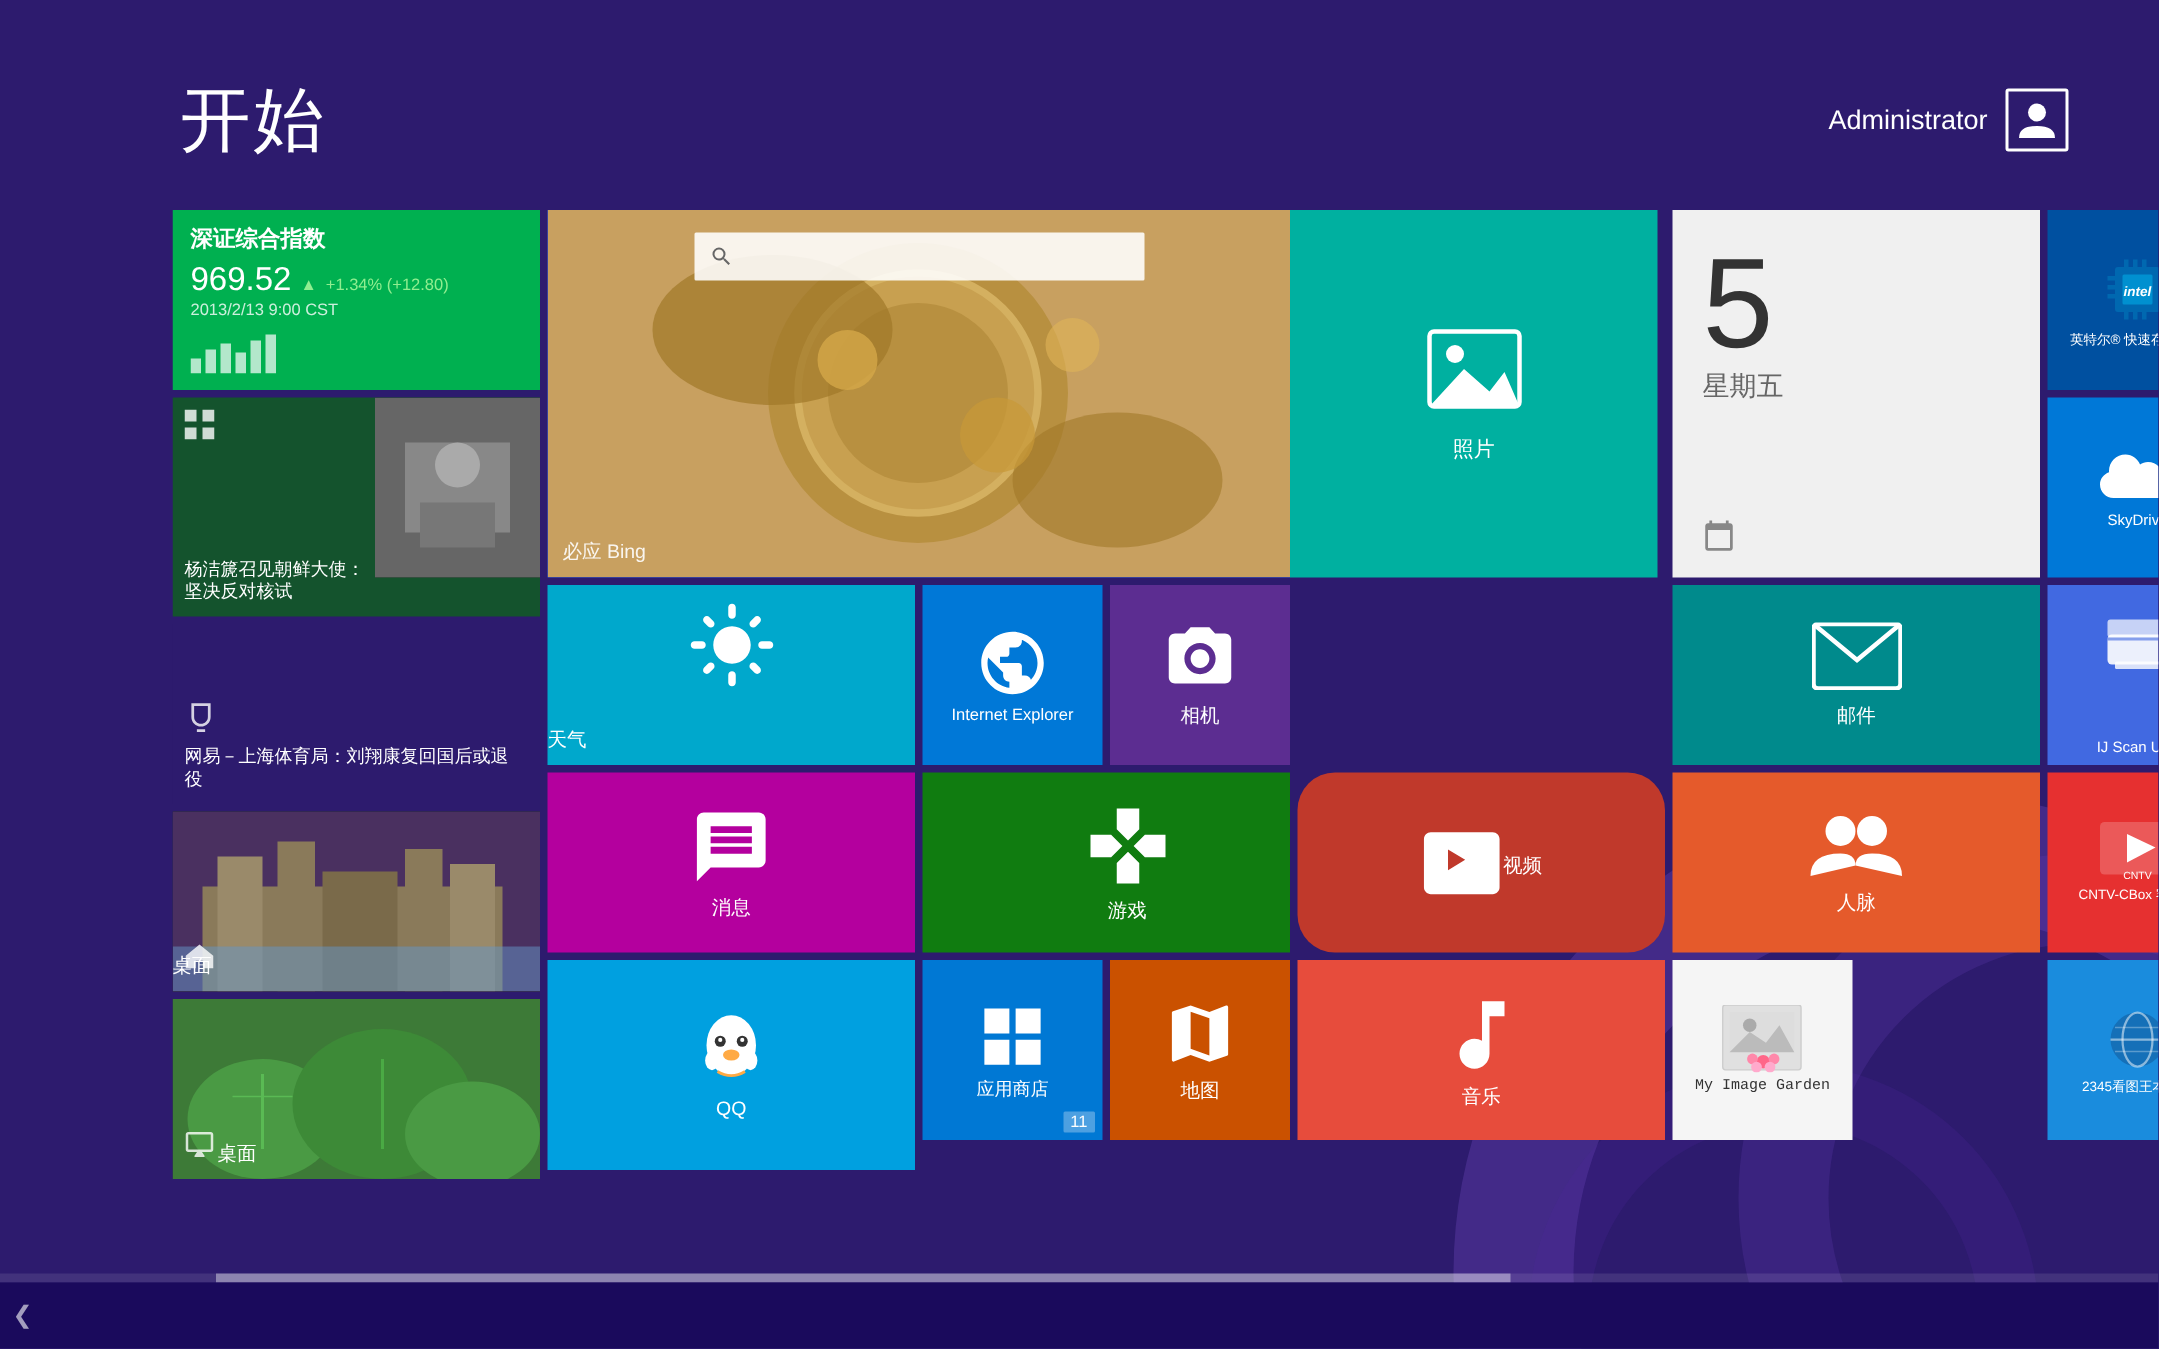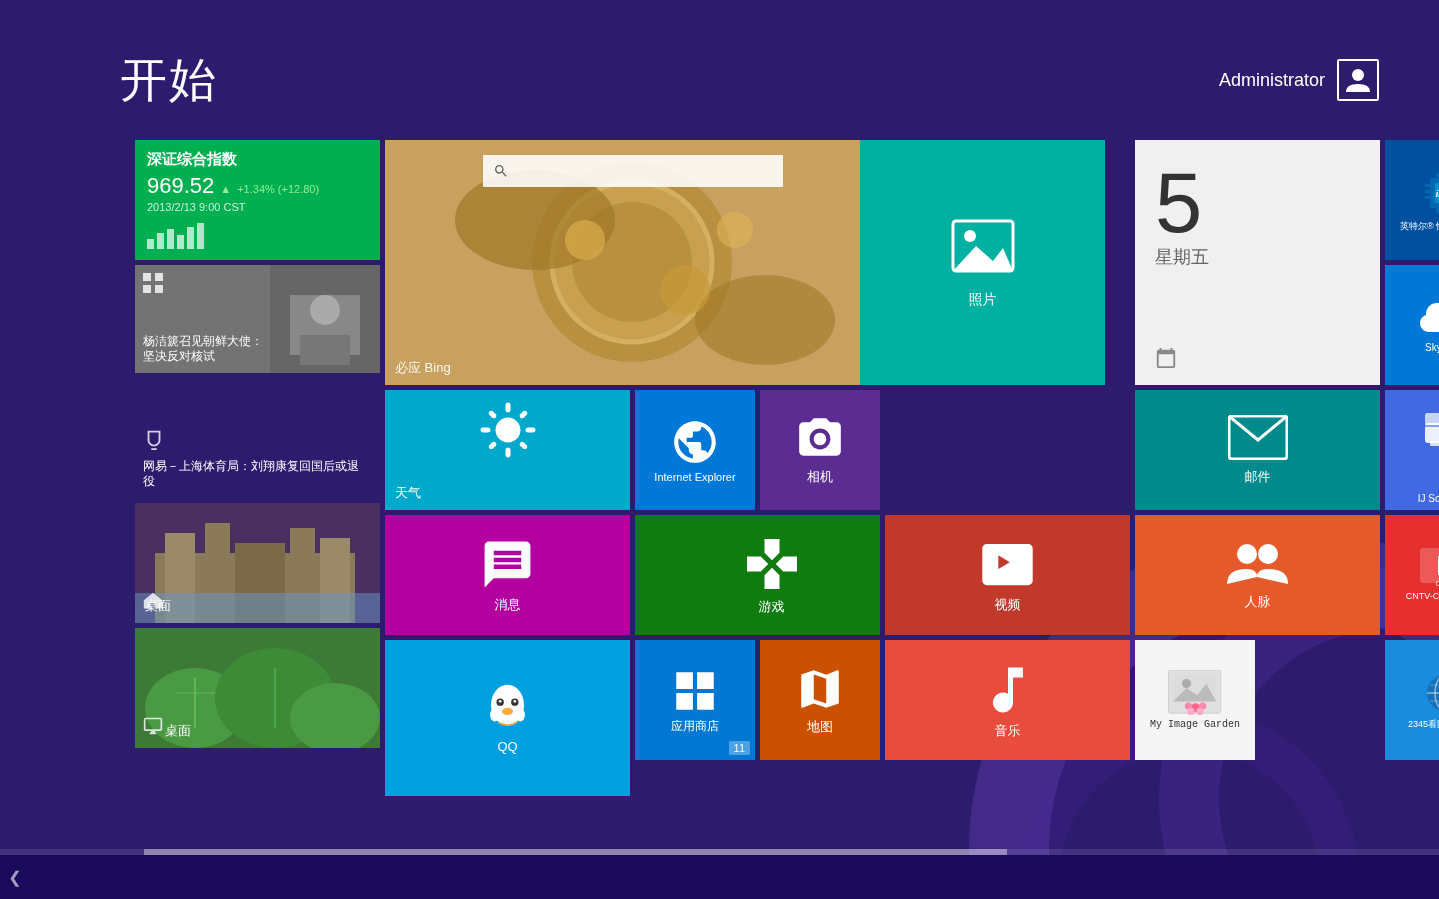--- a/index.html
+++ b/index.html
@@ -65,21 +65,21 @@
     .tile {
       position: relative;
       cursor: pointer;
       overflow: hidden;
       flex-shrink: 0;
     }
 
     .tile-label {
       position: absolute;
       bottom: 8px;
-      left: 10px;
+      left: 0;
       color: white;
       font-size: 13px;
       font-weight: 400;
       z-index: 2;
     }
 
     
     .taskbar {
       position: absolute;
       bottom: 0;
@@ -155,21 +155,21 @@
         <circle cx="16" cy="11" r="6"></circle>
         <path d="M4 28 Q4 20 16 20 Q28 20 28 28"></path>
       </svg>
     </div>
   </div>
 </div>
 
 <div style="position:absolute;top:140px;left:115px;right:0;bottom:50px;z-index:5;overflow:hidden;">
   <div style="display:flex;gap:5px;height:100%;">
 
-    <div style="display:flex;flex-direction:column;gap:5px;flex-shrink:0;margin-left:20px;">
+    <div style="display:flex;flex-direction:column;gap:5px;flex-shrink:0;">
 
       <div class="tile stock-tile" style="width:245px;height:120px;">
         <div class="stock-title">深证综合指数</div>
         <div style="display:flex;align-items:baseline;gap:6px;margin-top:4px;">
           <span style="font-size:22px;font-weight:300;">969.52</span>
           <span style="font-size:11px;color:#90ee90;">▲</span>
           <span style="font-size:11px;color:#90ee90;">+1.34% (+12.80)</span>
         </div>
         <div style="font-size:11px;opacity:0.8;margin-top:2px;">2013/2/13 9:00 CST</div>
 
@@ -178,21 +178,21 @@
             <rect x="0" y="18" width="7" height="10"></rect>
             <rect x="10" y="12" width="7" height="16"></rect>
             <rect x="20" y="8" width="7" height="20"></rect>
             <rect x="30" y="14" width="7" height="14"></rect>
             <rect x="40" y="6" width="7" height="22"></rect>
             <rect x="50" y="2" width="7" height="26"></rect>
           </svg>
         </div>
       </div>
 
-      <div class="tile" style="width:245px;height:108px;background:#737373;position:relative;overflow:hidden;">
+      <div class="tile" style="width:245px;height:146px;background:#14532d;position:relative;overflow:hidden;">
 
         <div style="position:absolute;right:0;top:0;width:110px;height:120px;background:#444;overflow:hidden;">
           <svg width="110" height="120" viewBox="0 0 110 120">
             <rect width="110" height="120" fill="#666"></rect>
             <rect x="20" y="30" width="70" height="60" fill="#888"></rect>
             <circle cx="55" cy="45" r="15" fill="#aaa"></circle>
             <rect x="30" y="70" width="50" height="30" fill="#777"></rect>
           </svg>
         </div>
 
@@ -324,31 +324,31 @@
           <div class="tile-label" style="position:relative;bottom:auto;left:auto;margin-top:4px;">消息</div>
         </div>
 
         <div class="tile" style="width:245px;height:120px;background:#107c10;position:relative;display:flex;flex-direction:column;align-items:center;justify-content:center;padding-left:28px;">
           <svg width="60" height="60" viewBox="0 0 24 24" fill="white">
             <path d="M15 7.5V2H9v5.5l3 3 3-3zM7.5 9H2v6h5.5l3-3-3-3zM9 16.5V22h6v-5.5l-3-3-3 3zM16.5 9l-3 3 3 3H22V9h-5.5z"></path>
           </svg>
           <div class="tile-label" style="position:relative;bottom:auto;left:auto;margin-top:4px;">游戏</div>
         </div>
 
-        <div class="tile" style="width:245px;height:120px;background:#c0392b;position:relative;display:flex;flex-direction:column;align-items:center;justify-content:center;">
+        <div class="tile" style="width:245px;height:120px;background:#c0392b;position:relative;display:flex;flex-direction:row;align-items:center;justify-content:center;border-radius:25px;">
           <svg width="55" height="55" viewBox="0 0 24 24" fill="white">
             <path d="M21 3H3c-1.1 0-2 .9-2 2v14c0 1.1.9 2 2 2h18c1.1 0 2-.9 2-2V5c0-1.1-.9-2-2-2zm-8 8l-5 3V8l5 3z"></path>
           </svg>
           <div class="tile-label" style="position:relative;bottom:auto;left:auto;margin-top:4px;">视频</div>
         </div>
       </div>
 
       <div style="display:flex;gap:5px;">
 
-        <div class="tile" style="width:245px;height:156px;background:#00a0e0;position:relative;display:flex;flex-direction:column;align-items:center;justify-content:center;">
+        <div class="tile" style="width:245px;height:140px;background:#00a0e0;position:relative;display:flex;flex-direction:column;align-items:center;justify-content:center;">
 
           <svg width="55" height="55" viewBox="0 0 60 60" fill="white">
             <ellipse cx="30" cy="25" rx="18" ry="22" fill="white"></ellipse>
             <ellipse cx="30" cy="28" rx="14" ry="18" fill="white"></ellipse>
             <circle cx="22" cy="22" r="4" fill="#333"></circle>
             <circle cx="38" cy="22" r="4" fill="#333"></circle>
             <circle cx="22" cy="21" r="1.5" fill="white"></circle>
             <circle cx="38" cy="21" r="1.5" fill="white"></circle>
             <ellipse cx="30" cy="32" rx="6" ry="4" fill="#ffaa44"></ellipse>
             <ellipse cx="16" cy="36" rx="5" ry="7" fill="white"></ellipse>

